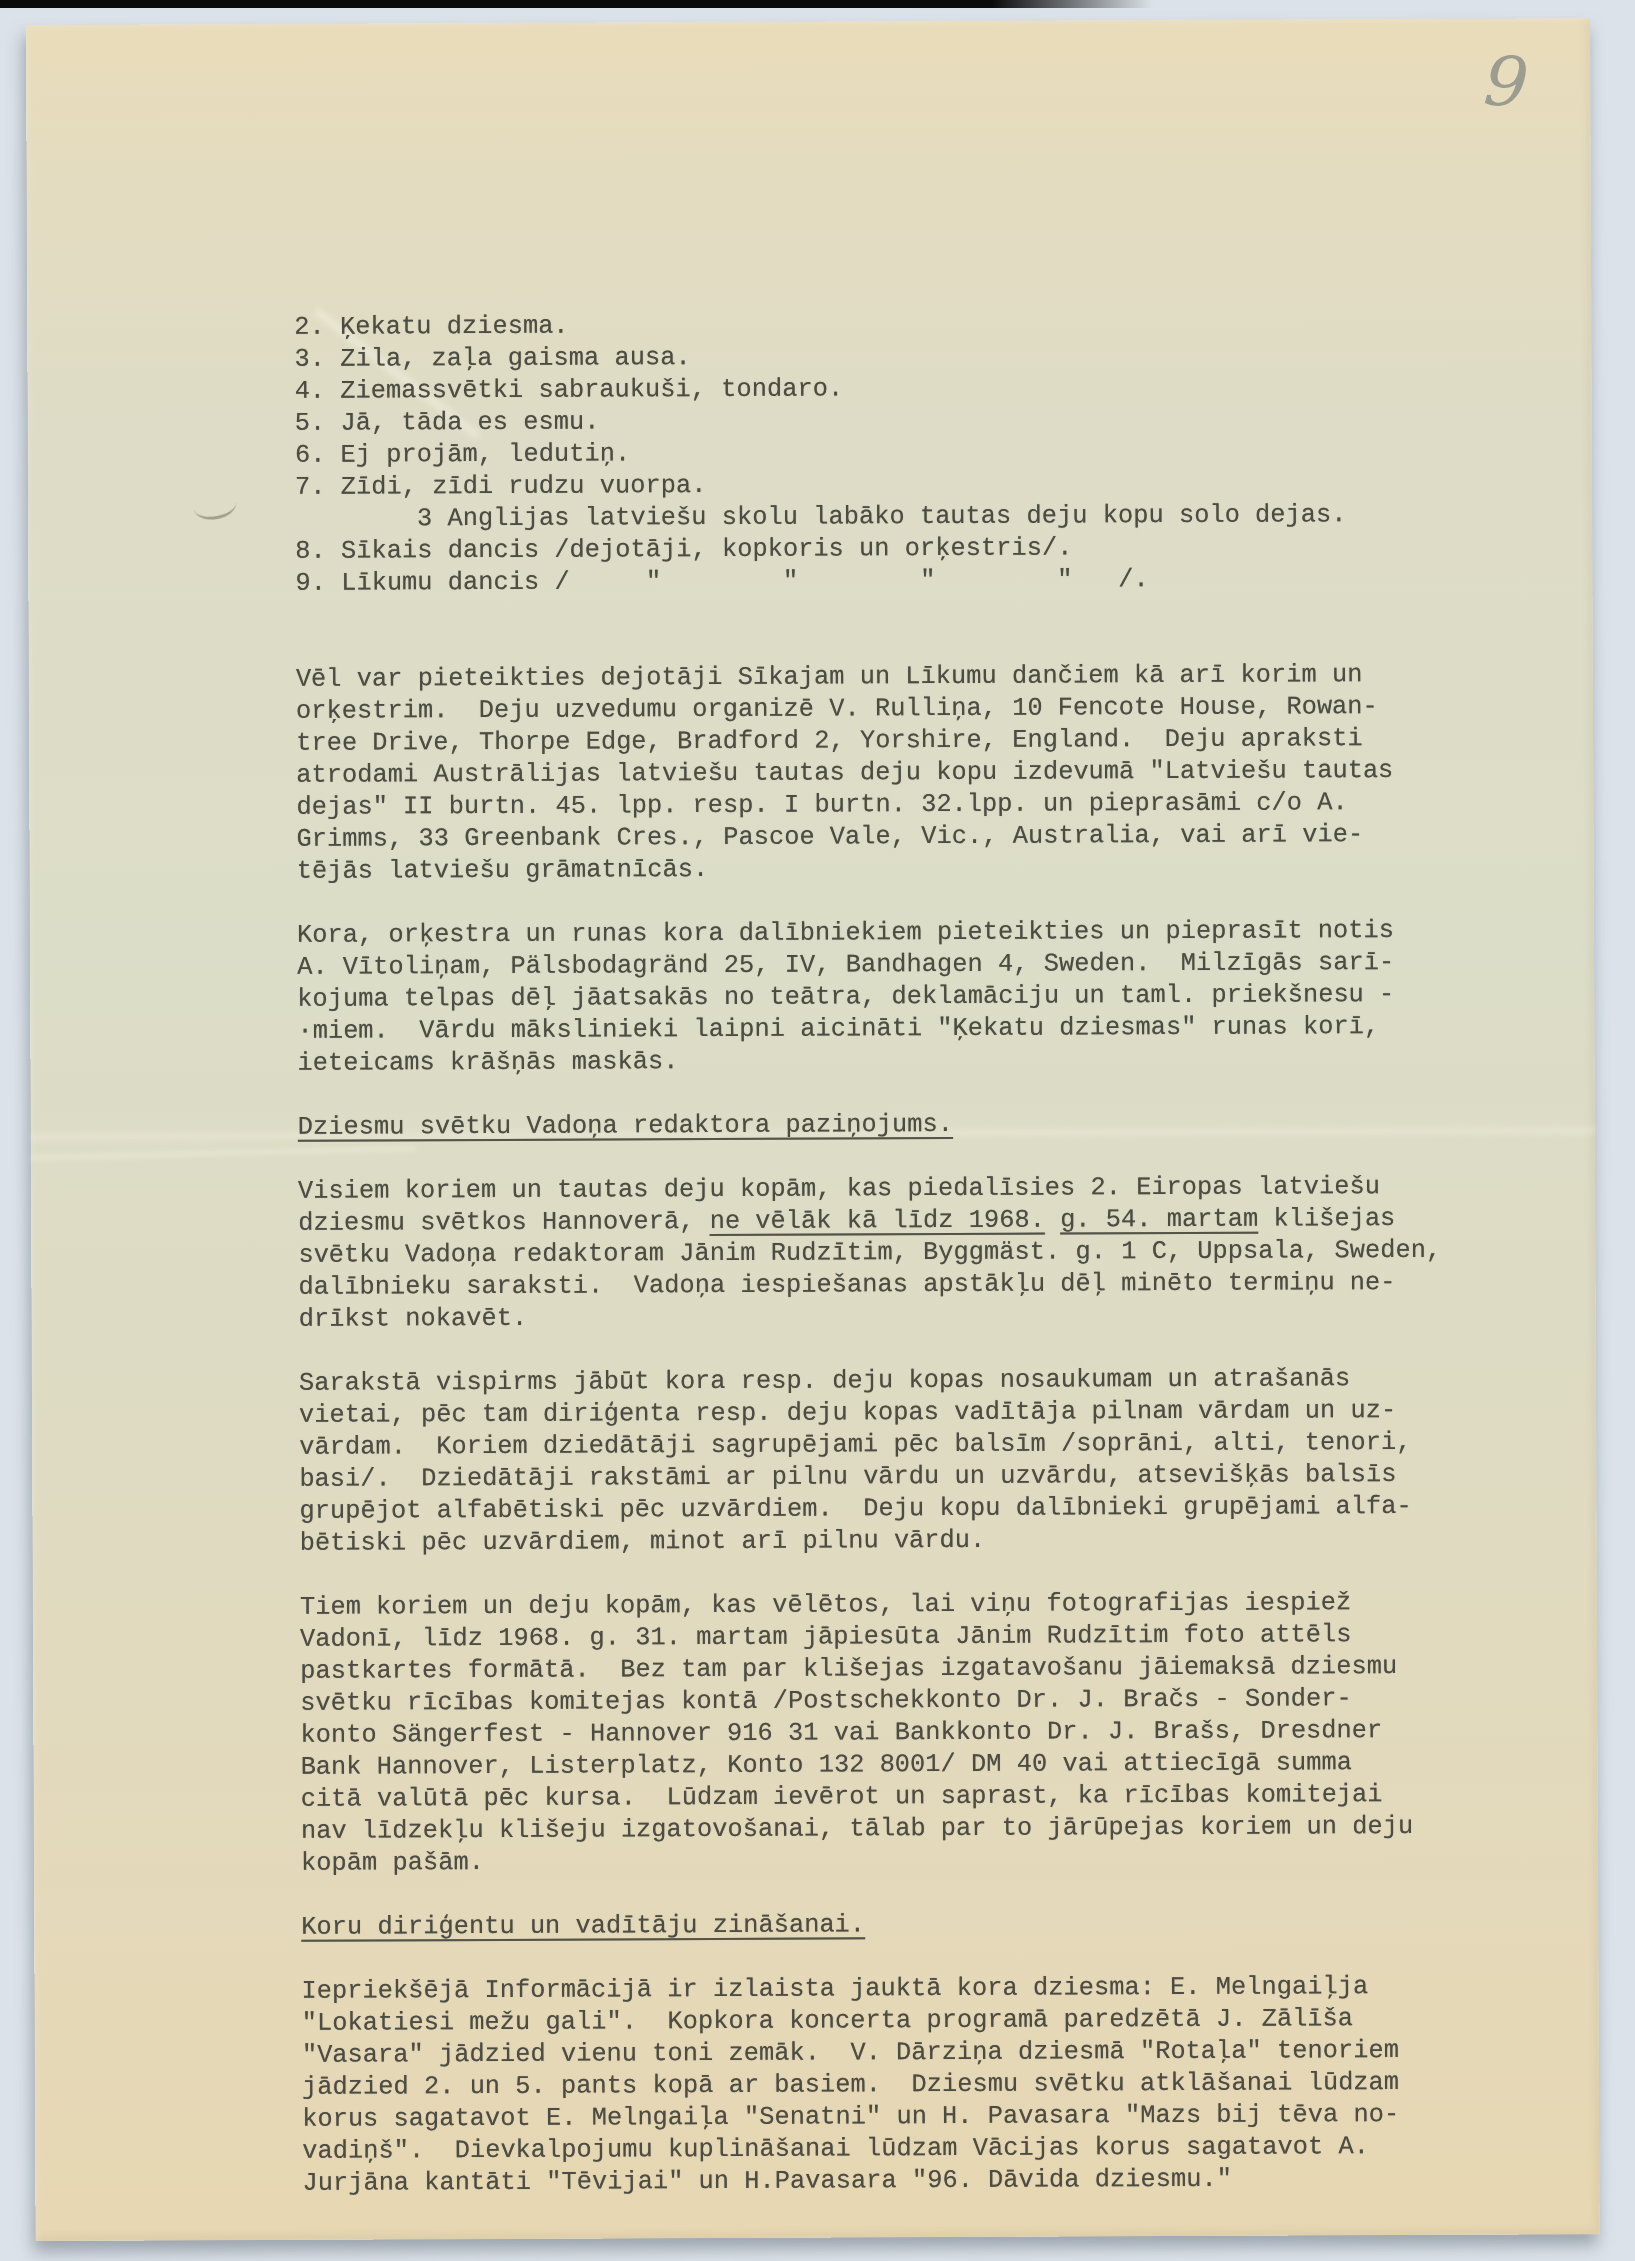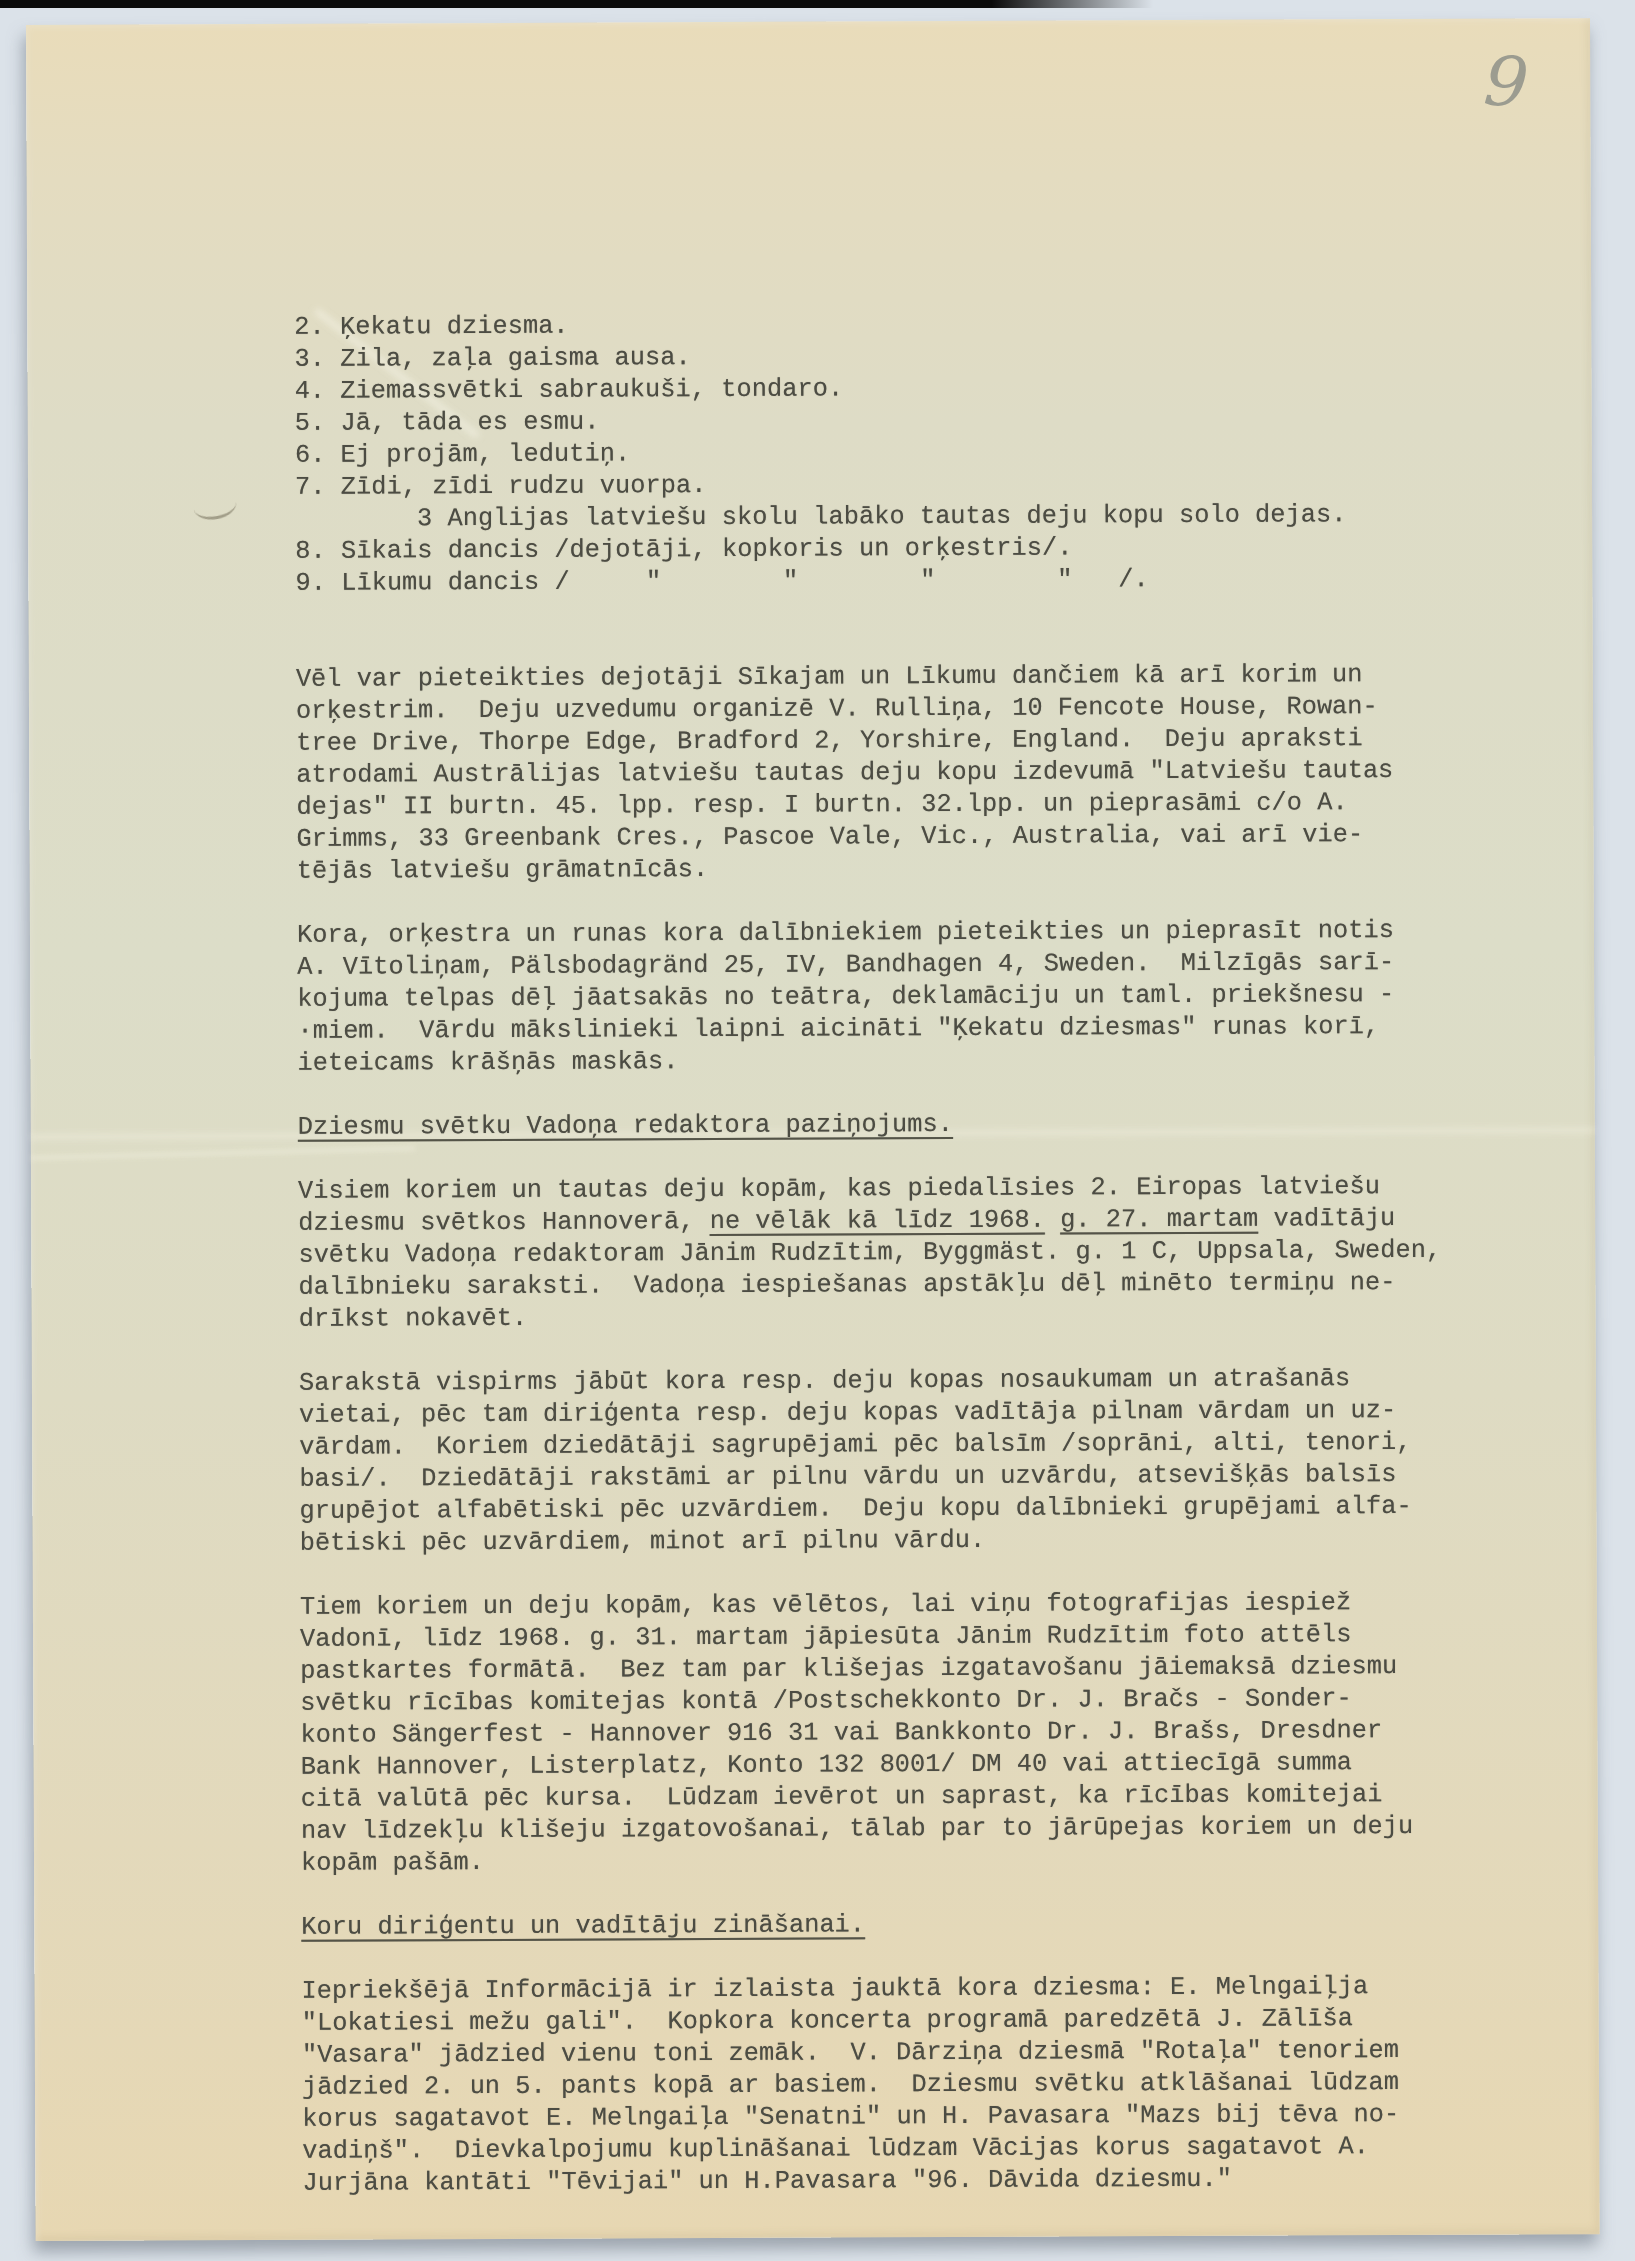--- a/index.html
+++ b/index.html
@@ -115,21 +115,21 @@
           <div class="line">A. Vītoliņam, Pälsbodagränd 25, IV, Bandhagen 4, Sweden.  Milzīgās sarī-</div>
           <div class="line">kojuma telpas dēļ jāatsakās no teātra, deklamāciju un taml. priekšnesu -</div>
           <div class="line">·miem.  Vārdu mākslinieki laipni aicināti "Ķekatu dziesmas" runas korī,</div>
           <div class="line">ieteicams krāšņās maskās.</div>
         </div>
 
       <div class="block heading"><span class="ul">Dziesmu svētku Vadoņa redaktora paziņojums.</span></div>
 
       <div class="block">
           <div class="line">Visiem koriem un tautas deju kopām, kas piedalīsies 2. Eiropas latviešu</div>
-          <div class="line"><span>dziesmu svētkos Hannoverā, </span><span class="ul">ne vēlāk kā līdz 1968.</span><span> </span><span class="ul">g. 27. martam</span><span> vadītāju</span></div>
+          <div class="line"><span>dziesmu svētkos Hannoverā, </span><span class="ul">ne vēlāk kā līdz 1968.</span><span> </span><span class="ul">g. 54. martam</span><span> klišejas</span></div>
           <div class="line">svētku Vadoņa redaktoram Jānim Rudzītim, Byggmäst. g. 1 C, Uppsala, Sweden,</div>
           <div class="line">dalībnieku saraksti.  Vadoņa iespiešanas apstākļu dēļ minēto termiņu ne-</div>
           <div class="line">drīkst nokavēt.</div>
         </div>
 
       <div class="block">
           <div class="line">Sarakstā vispirms jābūt kora resp. deju kopas nosaukumam un atrašanās</div>
           <div class="line">vietai, pēc tam diriģenta resp. deju kopas vadītāja pilnam vārdam un uz-</div>
           <div class="line">vārdam.  Koriem dziedātāji sagrupējami pēc balsīm /soprāni, alti, tenori,</div>
           <div class="line">basi/.  Dziedātāji rakstāmi ar pilnu vārdu un uzvārdu, atsevišķās balsīs</div>

